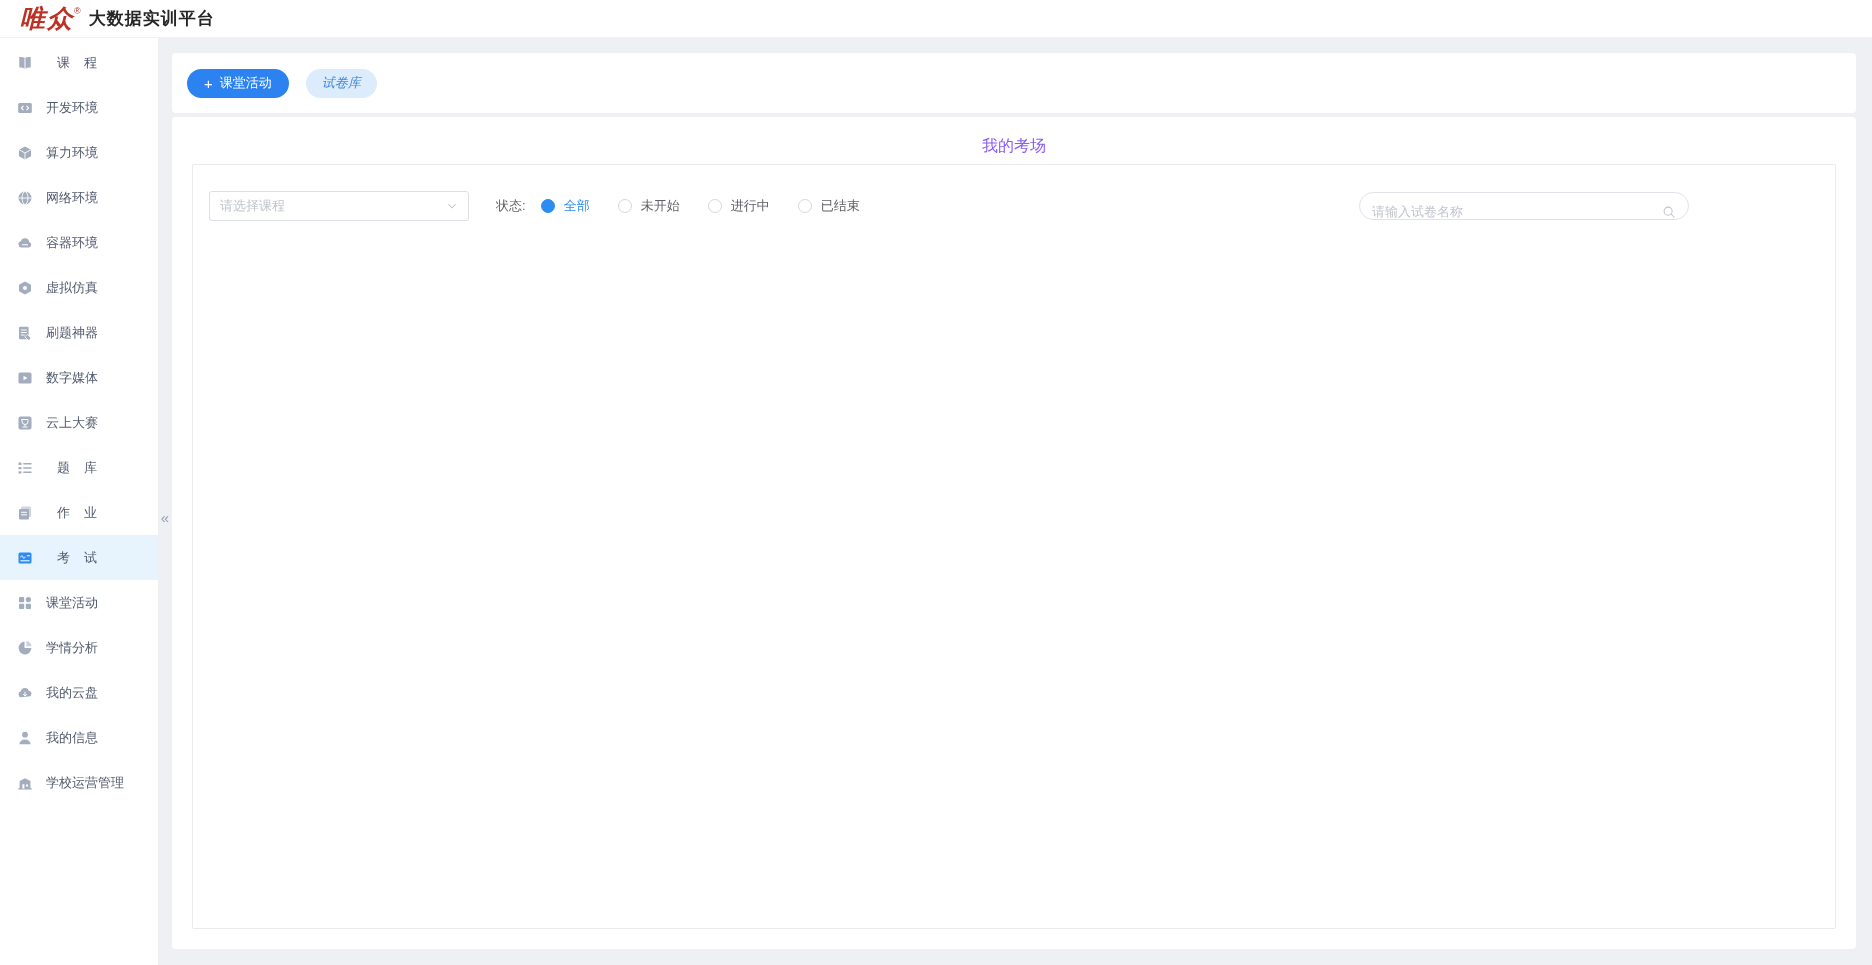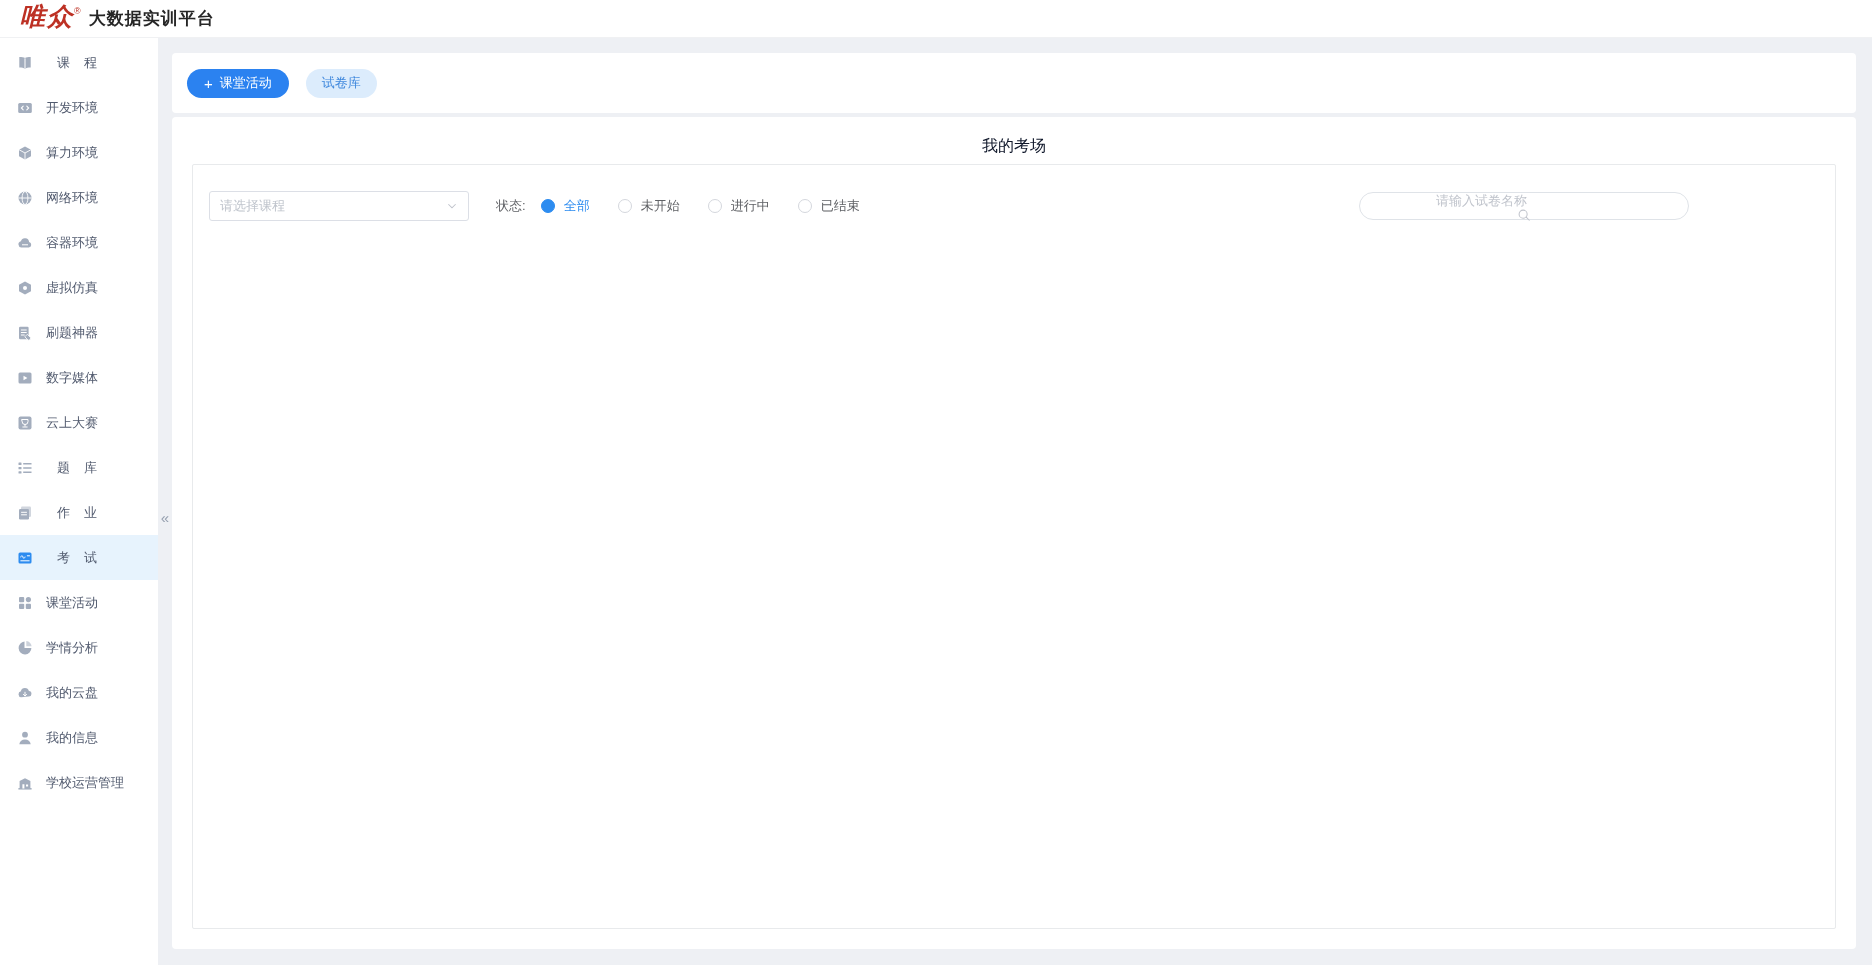--- a/index.html
+++ b/index.html
@@ -14,21 +14,21 @@
   }
 
   
   .header{
     position:absolute; left:0; top:0; right:0; height:38px; background:#fff;
     border-bottom:1px solid #f0f1f3; display:flex; align-items:center;
     padding-left:20px; z-index:20;
   }
   .logo{ display:flex; align-items:flex-start; }
   .logo-text{
-    font-family:Liberation Mono, monospace;
+    font-family:Liberation Serif, serif;
     font-weight:bold; font-style:italic; font-size:25px; line-height:28px;
     color:var(--logo-red); letter-spacing:2px;
   }
   .logo-reg{ font-size:9px; color:var(--logo-red); margin-top:1px; }
   .app-title{ margin-left:8px; font-size:17px; font-weight:bold; color:#262626; letter-spacing:1px; }
   .corner-accent{
     position:absolute; right:-7px; top:-9px; width:18px; height:26px;
     background:#e2534d; opacity:.5; transform:rotate(40deg); border-radius:4px;
   }
 
@@ -65,28 +65,29 @@
     height:29px; padding:0 17px; border:none; border-radius:15px;
     background:var(--primary); color:#fff; font-size:13px; cursor:pointer;
     display:inline-flex; align-items:center; gap:7px;
     font-family:inherit;
   }
   .btn-primary .plus{ font-size:15px; line-height:1; }
   .btn-light{
     height:29px; padding:0 16px; margin-left:17px; border:none; border-radius:15px;
     background:var(--light-btn); color:#4189dd; font-size:13px; cursor:pointer;
     font-family:inherit;
+    font-style:italic;
   }
 
   .main-panel{
     position:absolute; left:172px; right:16px; top:117px; bottom:16px;
     background:#fff; border-radius:4px;
   }
   .page-title{
-    text-align:center; padding-top:19px; font-size:16px; font-weight:400; color:#0f172a;
+    text-align:center; padding-top:19px; font-size:16px; font-weight:400; color:#8b5cf6;
   }
   .inner-box{
     position:absolute; left:20px; right:20px; top:47px; bottom:20px;
     border:1px solid #e8eaec; border-radius:2px; background:#fff;
   }
 
   
   .filter-row{
     display:flex; align-items:center; margin:26px 0 0 16px;
   }
@@ -106,22 +107,22 @@
   .radio-dot{
     width:14px; height:14px; border-radius:50%; background:#fff;
     border:1px solid #d4d7dd; flex:none;
   }
   .radio-option.selected .radio-dot{ background:var(--radio); border-color:var(--radio); }
   .radio-option .radio-label{ margin-left:9px; color:#606266; }
   .radio-option.selected .radio-label{ color:var(--radio); }
 
   .search-pill{
     margin-left:auto; margin-right:146px; width:330px; height:28px;
-    border:1px solid #dfe3e8; border-radius:14px; display:flex; align-items:center;
-    padding:0 12px; background:#fff;flex-direction:column;
+    border:1px solid #dfe3e8; border-radius:14px; display:flex; align-items:flex-end;
+    padding:0 12px; background:#fff;
   }
   .search-pill input{
     flex:1; border:none; outline:none; font-size:13px; color:#333;
     font-family:inherit; background:transparent;
   }
   .search-pill input::placeholder{ color:#c0c4cc; }
   .search-icon{ width:14px; height:14px; color:#c0c4cc; display:inline-flex; cursor:pointer; }
   .search-icon svg{ width:14px; height:14px; }
 </style>
 </head>

